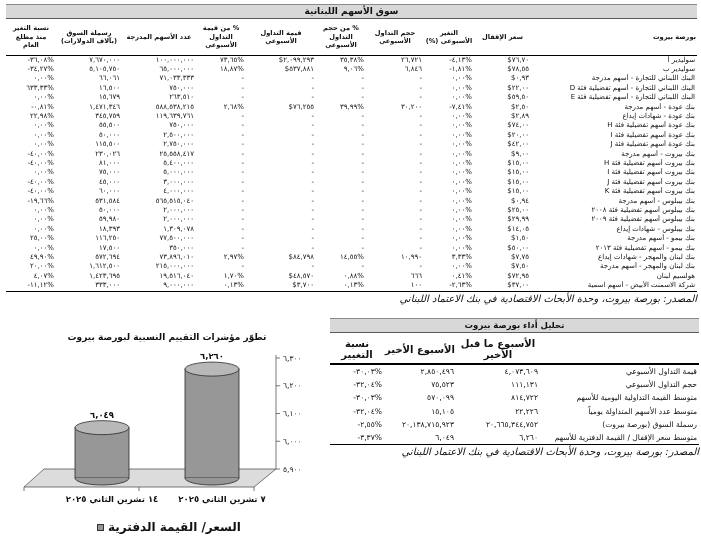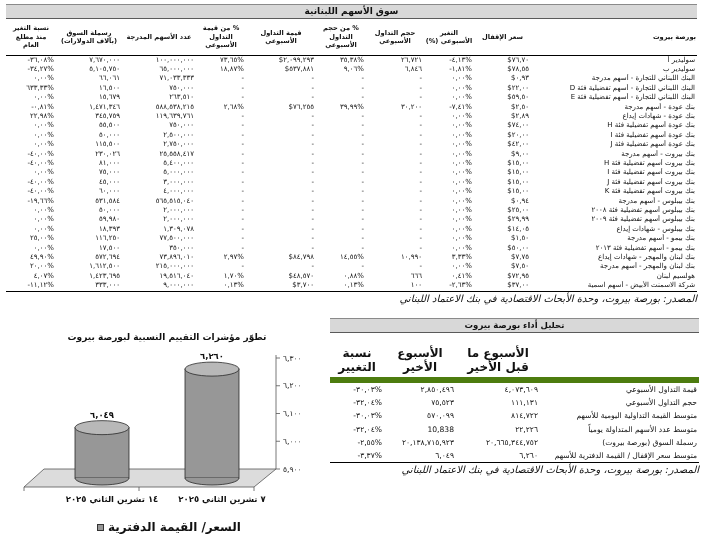--- a/index.html
+++ b/index.html
@@ -38,22 +38,22 @@
   .legend .swatch {
     display:inline-block; width:7px; height:7px; background:#979797;
     border:1px solid #333; vertical-align:middle; margin:0 4px;
   }
   .chart .src { text-align:left; margin-top:24px; }
   
   .ana { position:absolute; left:330px; top:318px; width:369px; direction:rtl; }
   .ana .band { font-size:8.5px; }
   .ana table { margin-top:1px; }
   .ana thead th {
-    font-size:12px; font-weight:bold; text-align:center; padding:12px 1px 3px;
-    border-bottom:6px solid #4d7c0f;
+    font-size:10px; font-weight:bold; text-align:center; padding:4px 1px 3px;
+    border-bottom:1px solid #4d7c0f;
   }
   .ana thead th.lbl { text-align:right; }
   .ana tbody td { font-size:7.6px; line-height:13.2px; white-space:nowrap; padding:0 2px; }
   .ana tbody td.label { text-align:right; }
   .ana tbody { border-bottom:1.4px solid #000; border-top:1px solid #000; }
   .ana thead { border-bottom:2px solid #000; }
   svg text { fill:#111; font-family:"DejaVu Sans", sans-serif; }
 </style>
 </head>
 <body>
@@ -460,21 +460,21 @@
         </tr>
         <tr>
           <td class="label">متوسط القيمة التداولية اليومية للأسهم</td>
           <td class="num">٨١٤,٧٢٢</td>
           <td class="num">٥٧٠,٠٩٩</td>
           <td class="num">-٣٠,٠٣%</td>
         </tr>
         <tr>
           <td class="label">متوسط عدد الأسهم المتداولة يومياً</td>
           <td class="num">٢٢,٢٢٦</td>
-          <td class="num">10,838</td>
+          <td class="num">١٥,١٠٥</td>
           <td class="num">-٣٢,٠٤%</td>
         </tr>
         <tr>
           <td class="label">رسملة السوق (بورصة بيروت)</td>
           <td class="num">٢٠,٦٦٥,٣٤٤,٧٥٢</td>
           <td class="num">٢٠,١٣٨,٧١٥,٩٢٣</td>
           <td class="num">-٢,٥٥%</td>
         </tr>
         <tr>
           <td class="label">متوسط سعر الإقفال / القيمة الدفترية للأسهم</td>

